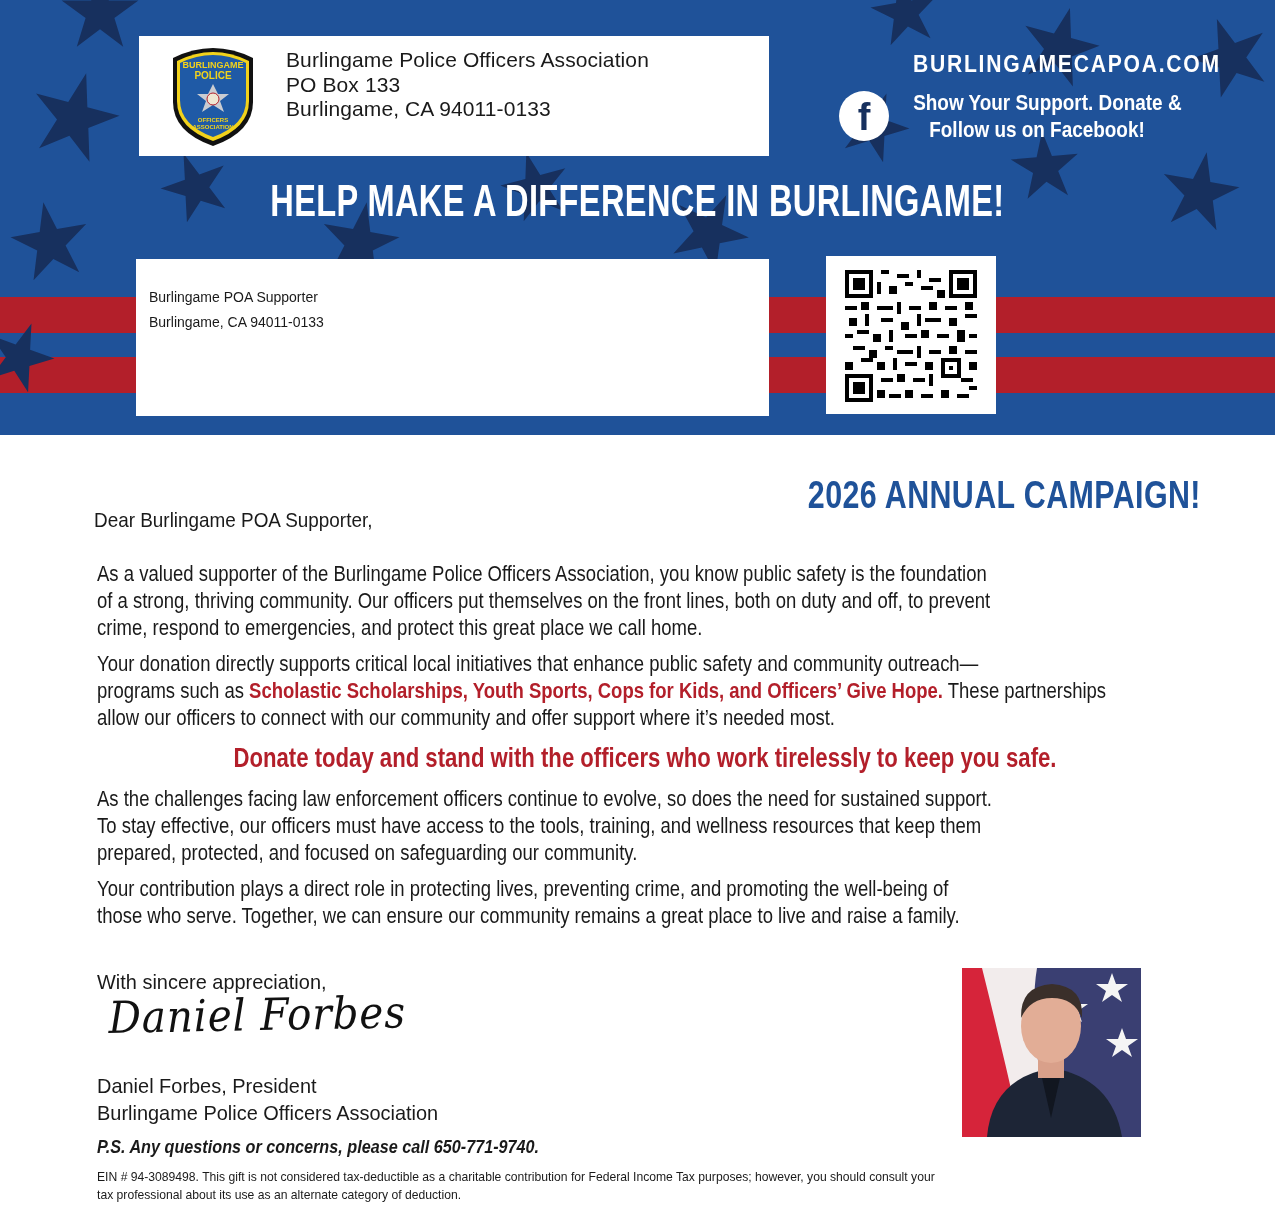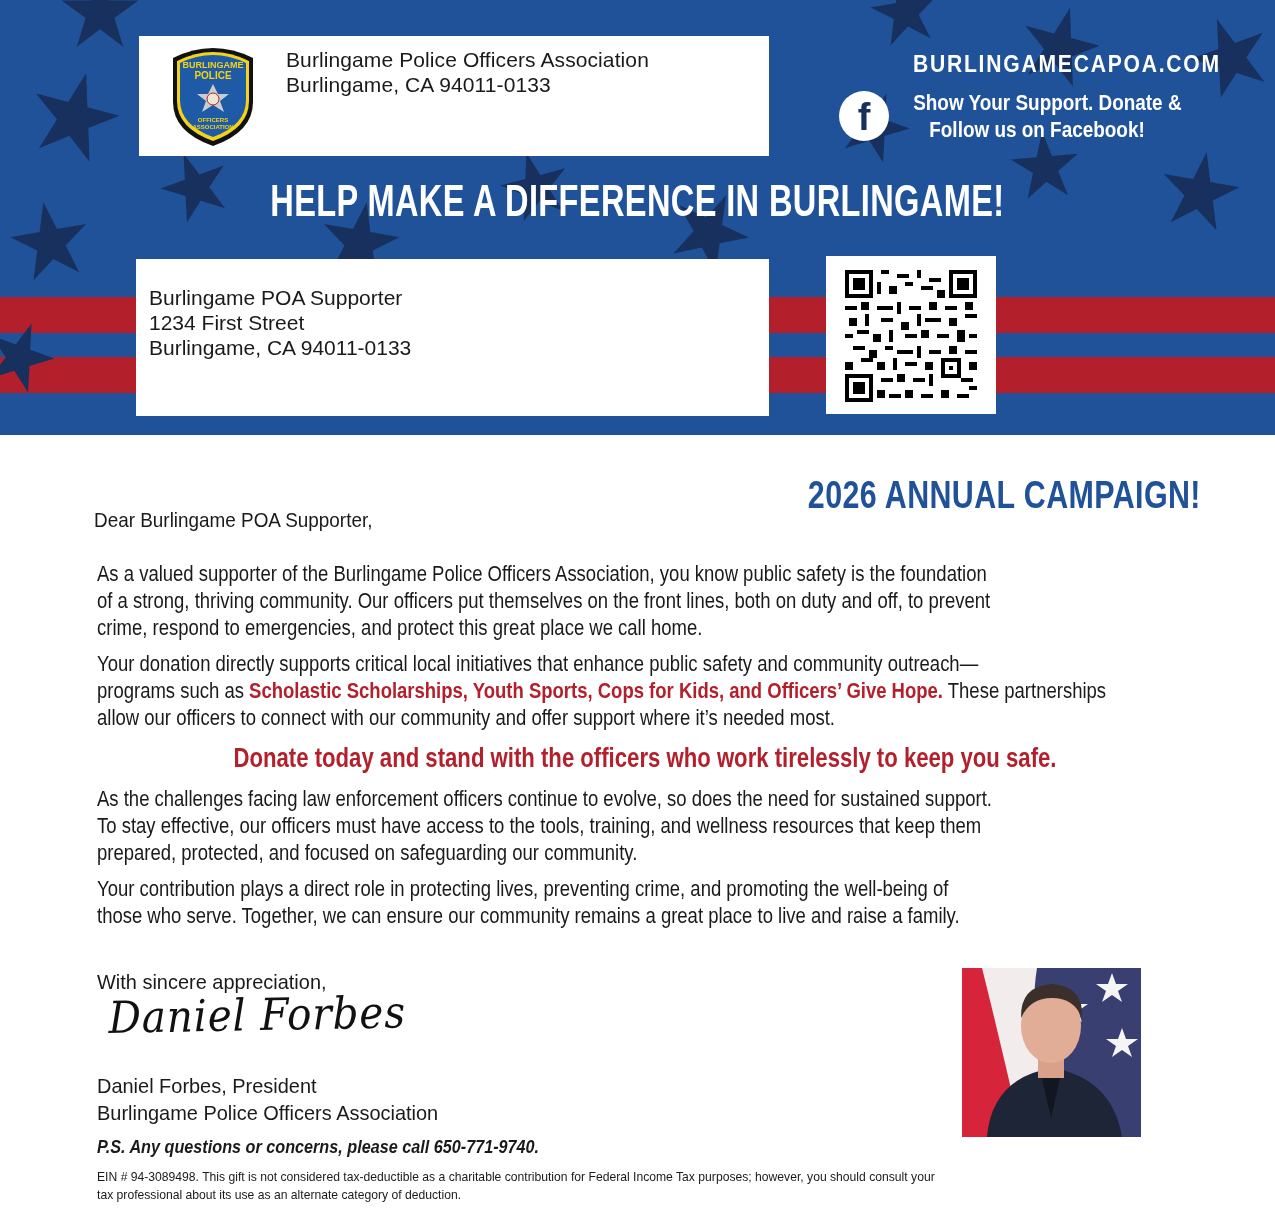--- a/index.html
+++ b/index.html
@@ -20,21 +20,21 @@
   .return-lines div { white-space: nowrap; }
 
   .web-url { position: absolute; left: 896px; top: 50px; width: 282px; text-align: center; color: #fff; font-family: "Liberation Sans", sans-serif; font-weight: bold; font-size: 24px; letter-spacing: 2px; transform: scaleX(0.88); transform-origin: center; white-space: nowrap; }
   .fb-circle { position: absolute; left: 839px; top: 91px; width: 50px; height: 50px; border-radius: 50%; background: #fff; }
   .fb-circle span { position: absolute; left: 0; top: 4px; width: 50px; text-align: center; font-family: "Liberation Sans", sans-serif; font-weight: bold; font-size: 38px; color: #17305e; line-height: 44px; }
   .fb-text { position: absolute; left: 893px; top: 89px; width: 288px; text-align: center; color: #fff; font-weight: bold; font-size: 22px; line-height: 27px; transform: scaleX(0.86); transform-origin: center; white-space: nowrap; }
 
   .headline { position: absolute; left: 0; top: 176px; width: 1275px; text-align: center; color: #fff; font-weight: bold; font-size: 44px; letter-spacing: 0.5px; transform: scaleX(0.74); transform-origin: 637px 0; white-space: nowrap; }
 
   .addr-box { position: absolute; left: 136px; top: 259px; width: 633px; height: 157px; background: #fff; }
-  .addr-lines { position: absolute; left: 13px; top: 26px; font-size: 21px; line-height: 25px; color: #1a1a1a; }
+  .addr-lines { position: absolute; left: 13px; top: 26px; font-size: 14px; line-height: 25px; color: #1a1a1a; }
   .addr-lines div { white-space: nowrap; }
 
   .qr-box { position: absolute; left: 826px; top: 256px; width: 170px; height: 158px; background: #fff; }
   .qr-box svg { position: absolute; left: 19px; top: 14px; }
   .donate-box { position: absolute; left: 996px; top: 260px; width: 232px; height: 153px; background: #b31f2a; color: #fff; }
   .donate-title { position: absolute; left: 8px; top: 10px; font-weight: bold; font-size: 28px; white-space: nowrap; transform: scaleX(0.85); transform-origin: 0 0; }
   .donate-sub { position: absolute; left: 8px; top: 51px; font-weight: bold; font-size: 17px; line-height: 25px; white-space: nowrap; transform: scaleX(0.92); transform-origin: 0 0; }
   .donate-sms { position: absolute; left: 8px; top: 106px; font-weight: bold; font-size: 18px; white-space: nowrap; transform: scaleX(0.92); transform-origin: 0 0; }
 
   
@@ -146,39 +146,39 @@
         <text x="44" y="24" text-anchor="middle" font-family="Liberation Sans, sans-serif" font-weight="bold" font-size="9" fill="#f2d21b">BURLINGAME</text>
         <text x="44" y="35" text-anchor="middle" font-family="Liberation Sans, sans-serif" font-weight="bold" font-size="10" fill="#f2d21b">POLICE</text>
         <polygon points="44,40 49,50 60,50 51,57 55,68 44,61 33,68 37,57 28,50 39,50" fill="#c9ccd2"></polygon>
         <circle cx="44" cy="55" r="6" fill="#efe6d2" stroke="#b31f2a" stroke-width="1"></circle>
         <text x="44" y="78" text-anchor="middle" font-family="Liberation Sans, sans-serif" font-weight="bold" font-size="6" fill="#f2d21b">OFFICERS</text>
         <text x="44" y="85" text-anchor="middle" font-family="Liberation Sans, sans-serif" font-weight="bold" font-size="6" fill="#f2d21b">ASSOCIATION</text>
       </svg>
     </div>
     <div class="return-lines">
       <div>Burlingame Police Officers Association</div>
+      <div>PO Box 133</div>
       <div>Burlingame, CA 94011-0133</div>
     </div>
   </div>
 
   <div class="web-url">BURLINGAMECAPOA.COM</div>
   <div class="fb-circle">
       <span>f</span>
     </div>
   <div class="fb-text">
     <div>Show Your Support. Donate &amp;</div>
     <div>Follow us on Facebook!</div>
   </div>
 
   <div class="headline">HELP MAKE A DIFFERENCE IN BURLINGAME!</div>
 
   <div class="addr-box">
     <div class="addr-lines">
       <div>Burlingame POA Supporter</div>
-      <div>1234 First Street</div>
       <div>Burlingame, CA 94011-0133</div>
     </div>
   </div>
 
   <div class="qr-box">
     <svg width="132" height="132" viewBox="0 0 33 33" shape-rendering="crispEdges">
       <rect x="0" y="0" width="7" height="7" fill="#000"></rect>
         <rect x="1" y="1" width="5" height="5" fill="#fff"></rect>
         <rect x="2" y="2" width="3" height="3" fill="#000"></rect>
       <rect x="26" y="0" width="7" height="7" fill="#000"></rect>

